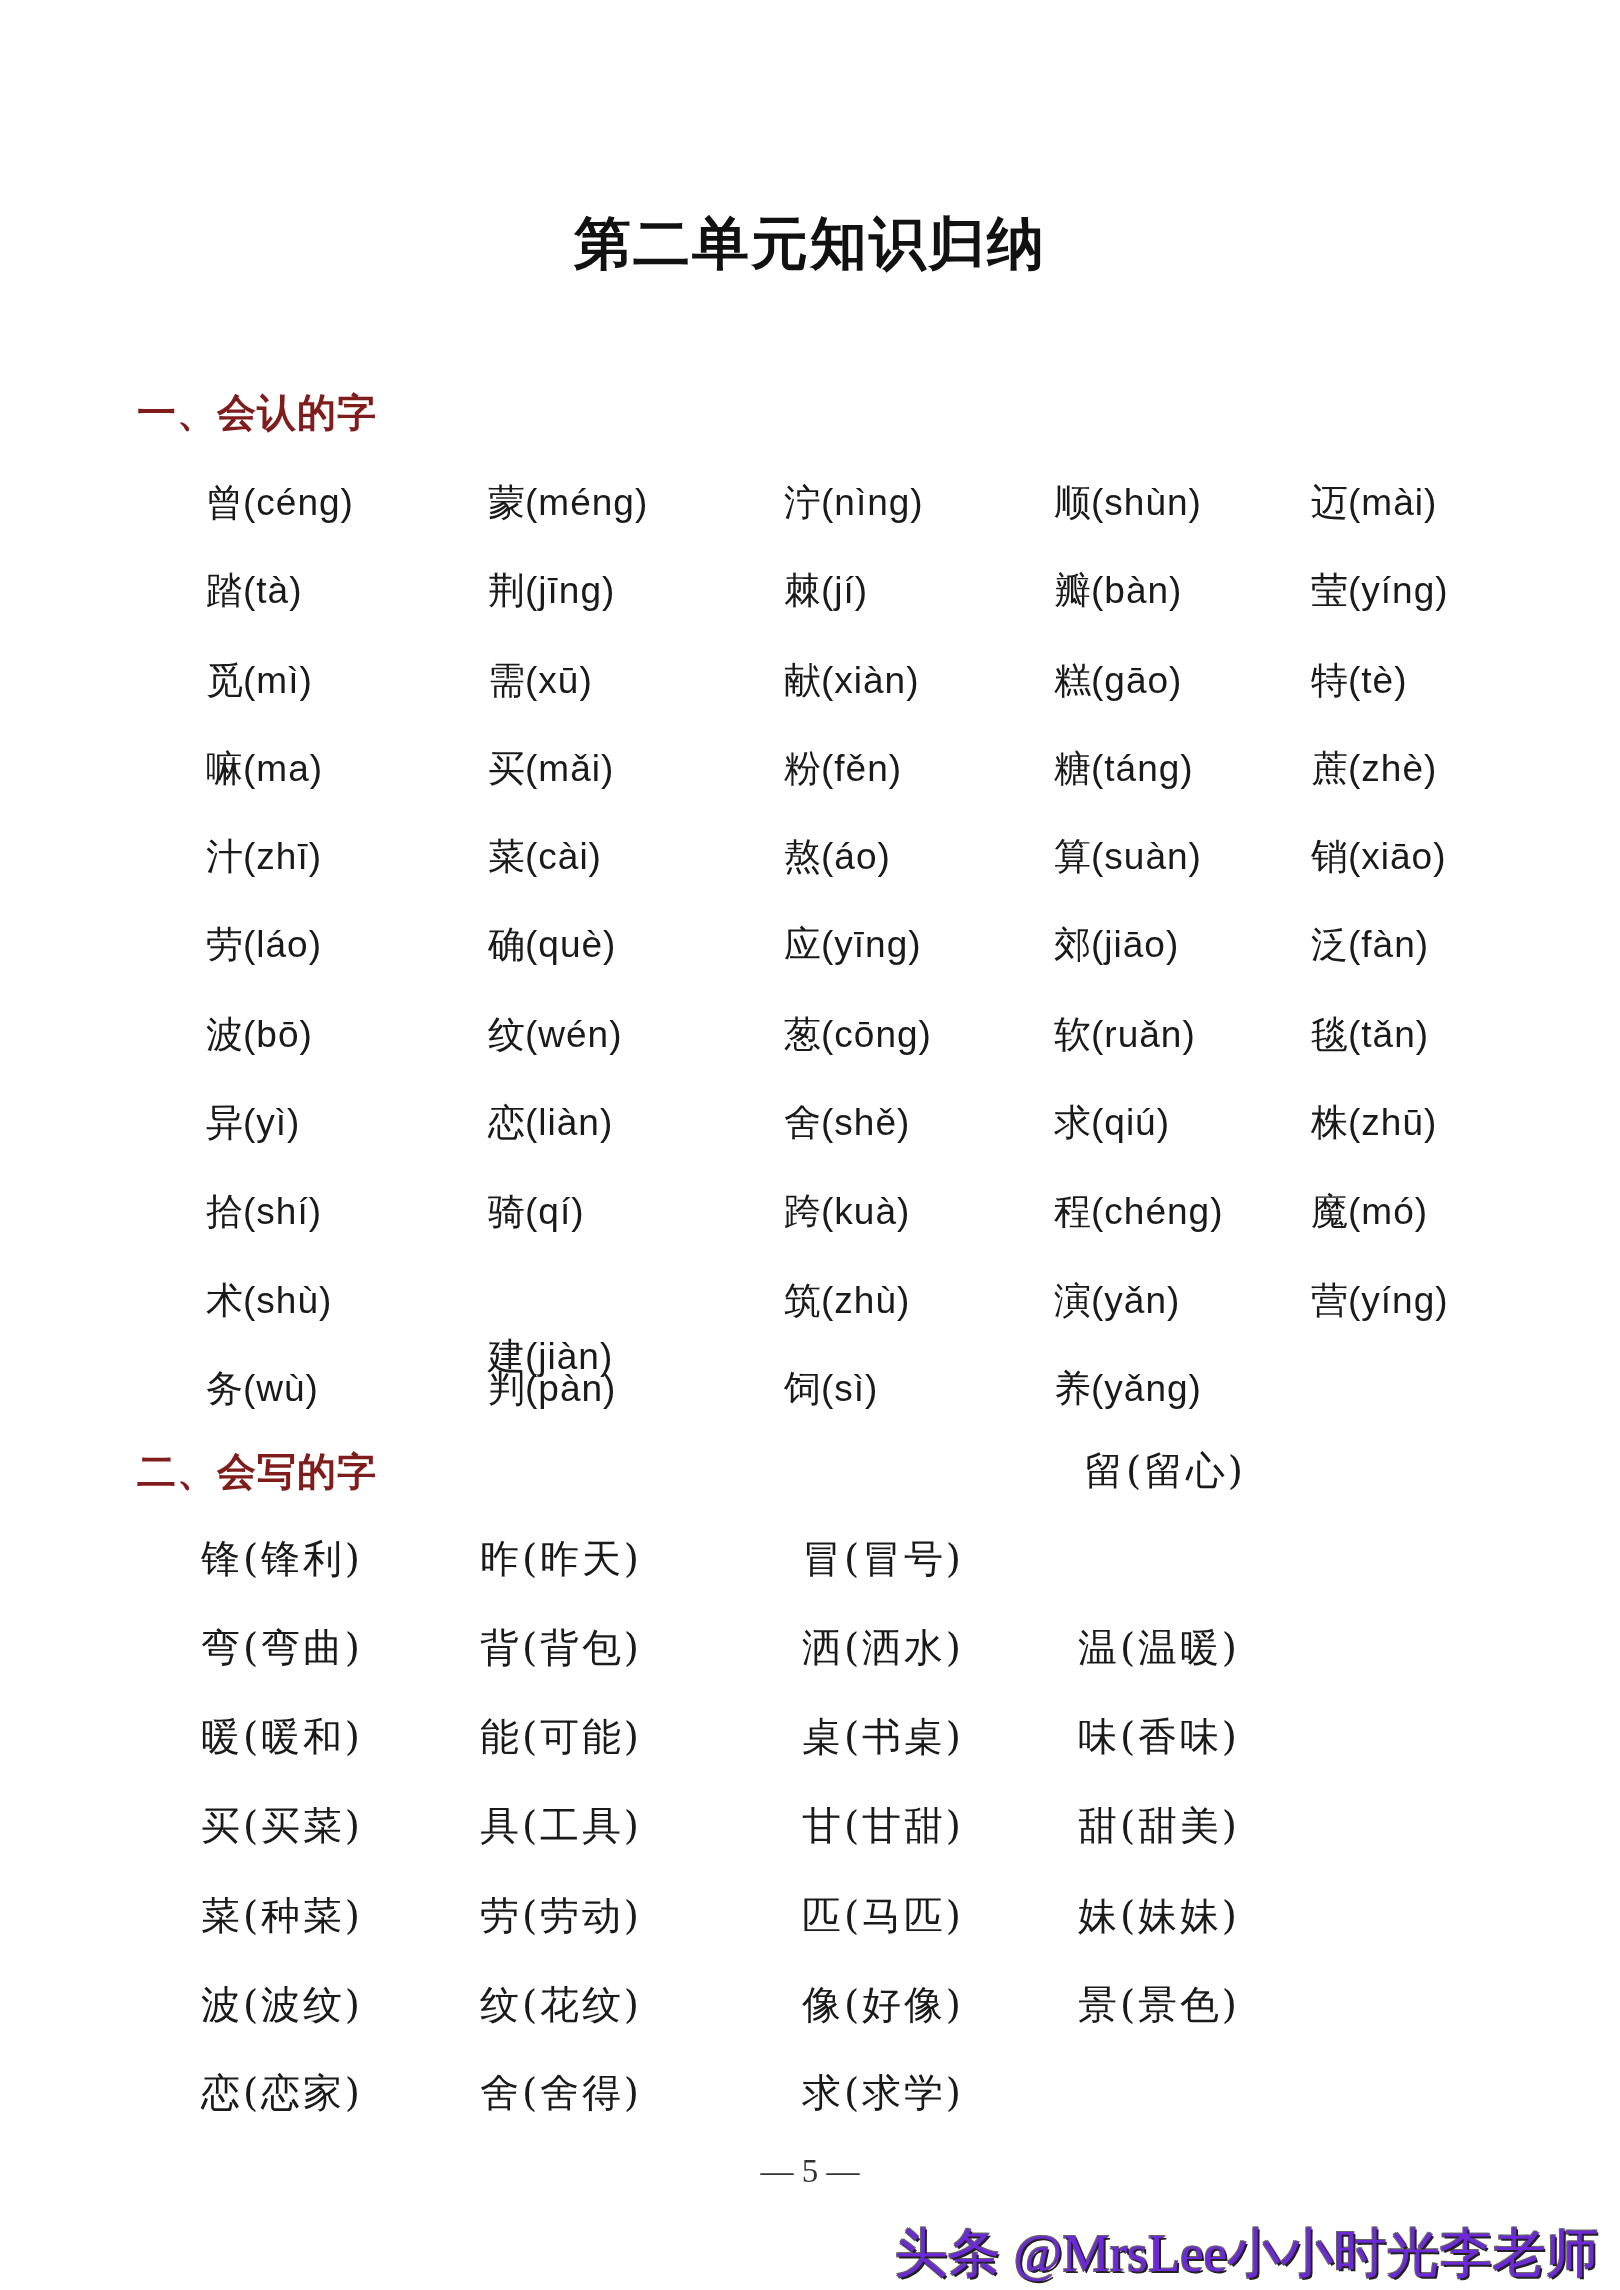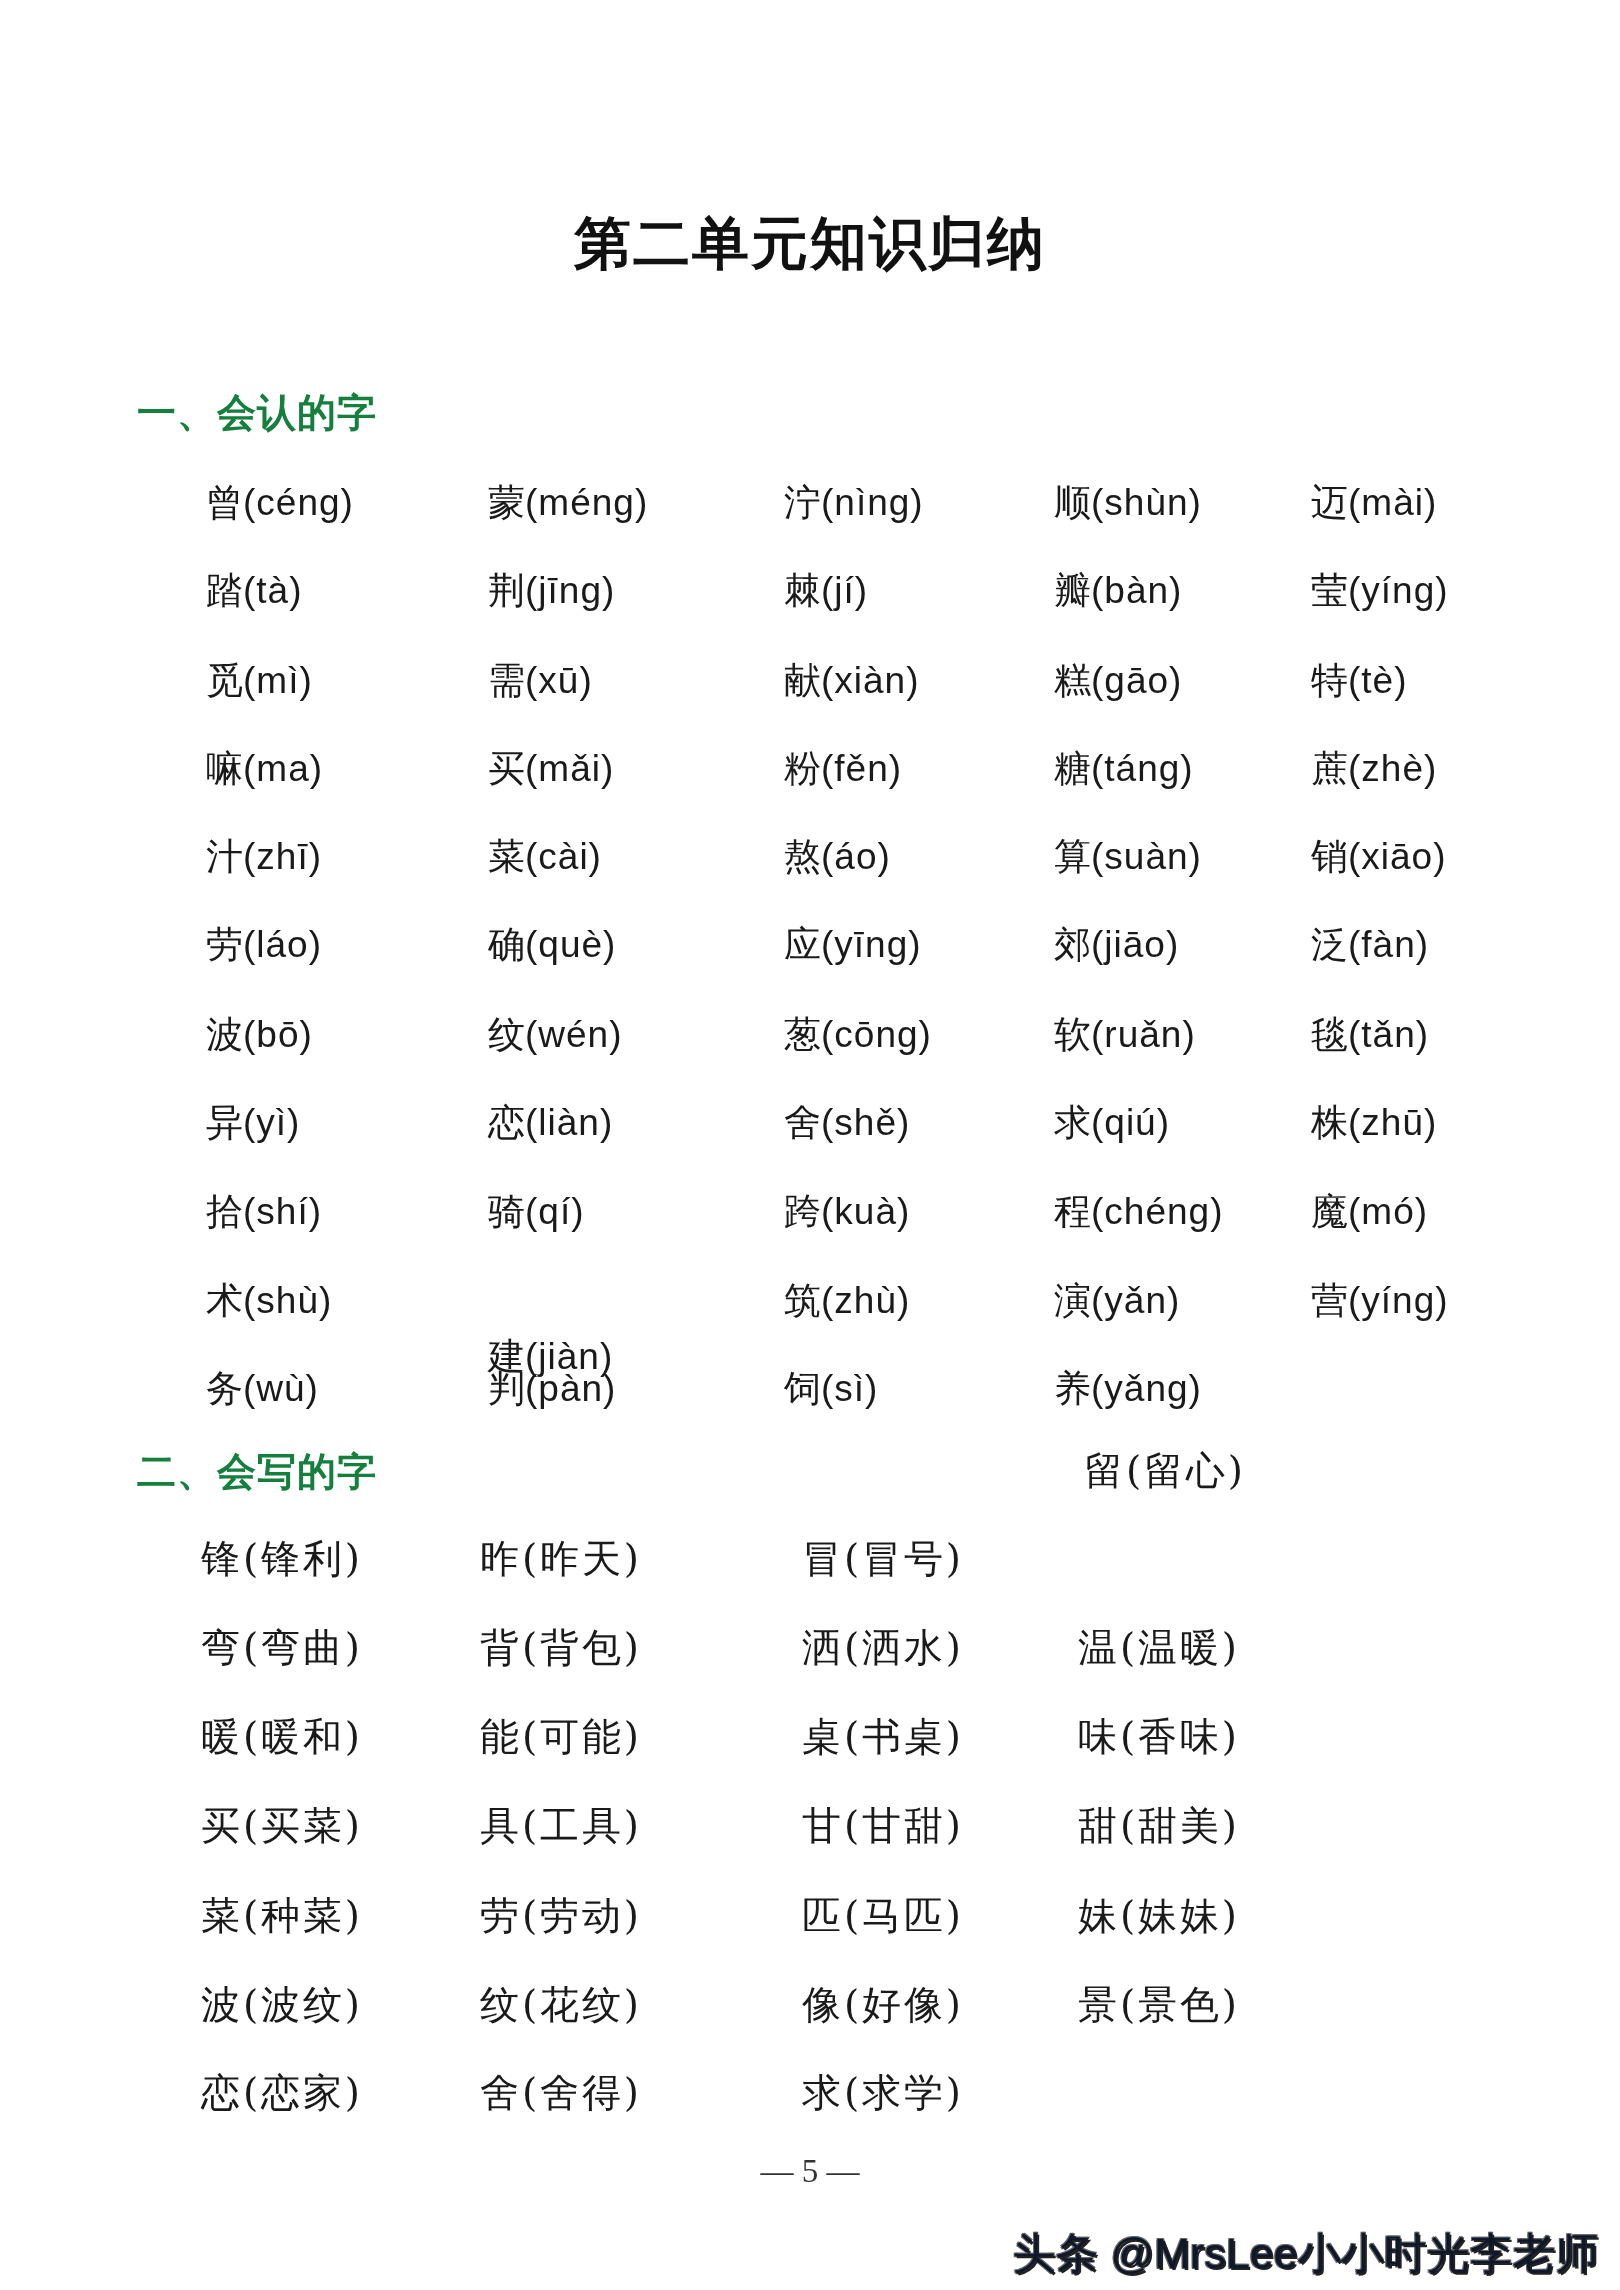--- a/index.html
+++ b/index.html
@@ -11,21 +11,21 @@
     .page-title {
       position: absolute; top: 208px; left: 0; width: 1620px;
       text-align: center;
       font-family: "DejaVu Serif", "Liberation Serif", serif;
       font-weight: bold; font-size: 57px; letter-spacing: 2px;
       line-height: 69px; color: #111;
     }
     .section-heading {
       position: absolute; left: 137px;
       font-family: "DejaVu Sans", "Liberation Sans", sans-serif;
-      font-weight: bold; font-size: 39px; line-height: 45px; color: #15803d;
+      font-weight: bold; font-size: 39px; line-height: 45px; color: #7f1d1d;
       letter-spacing: 1px;
     }
     .entry {
       position: absolute; white-space: nowrap;
       font-size: 37px; line-height: 45px; color: #1a1a1a;
     }
     .entry .hanzi {
       font-family: "DejaVu Serif", "Liberation Serif", serif;
     }
     .entry .pinyin {
@@ -37,22 +37,22 @@
       font-size: 39px; letter-spacing: 2.9px;
     }
     .page-number {
       position: absolute; top: 2152px; left: 0; width: 1620px;
       text-align: center;
       font-family: "Liberation Serif", "DejaVu Serif", serif;
       font-size: 33px; color: #333; line-height: 39px;
     }
     .watermark {
       position: absolute; top: 2227px; right: 21.6px;
-      font-family: Liberation Sans, sans-serif;
-      font-size: 43px; line-height: 53px; color: #0f172a;
+      font-family: Liberation Serif, serif;
+      font-size: 53px; line-height: 53px; color: #6d28d9;
       text-shadow: 2px 2px 0 #222, -1px -1px 0 #666, 1px -1px 0 #666, -1px 1px 0 #666;
     }
   </style>
 </head>
 <body>
 
 <div class="page-title">第二单元知识归纳</div>
 
 <div class="section-heading" style="top:390px;">一、会认的字</div>
 <div id="read-grid">

